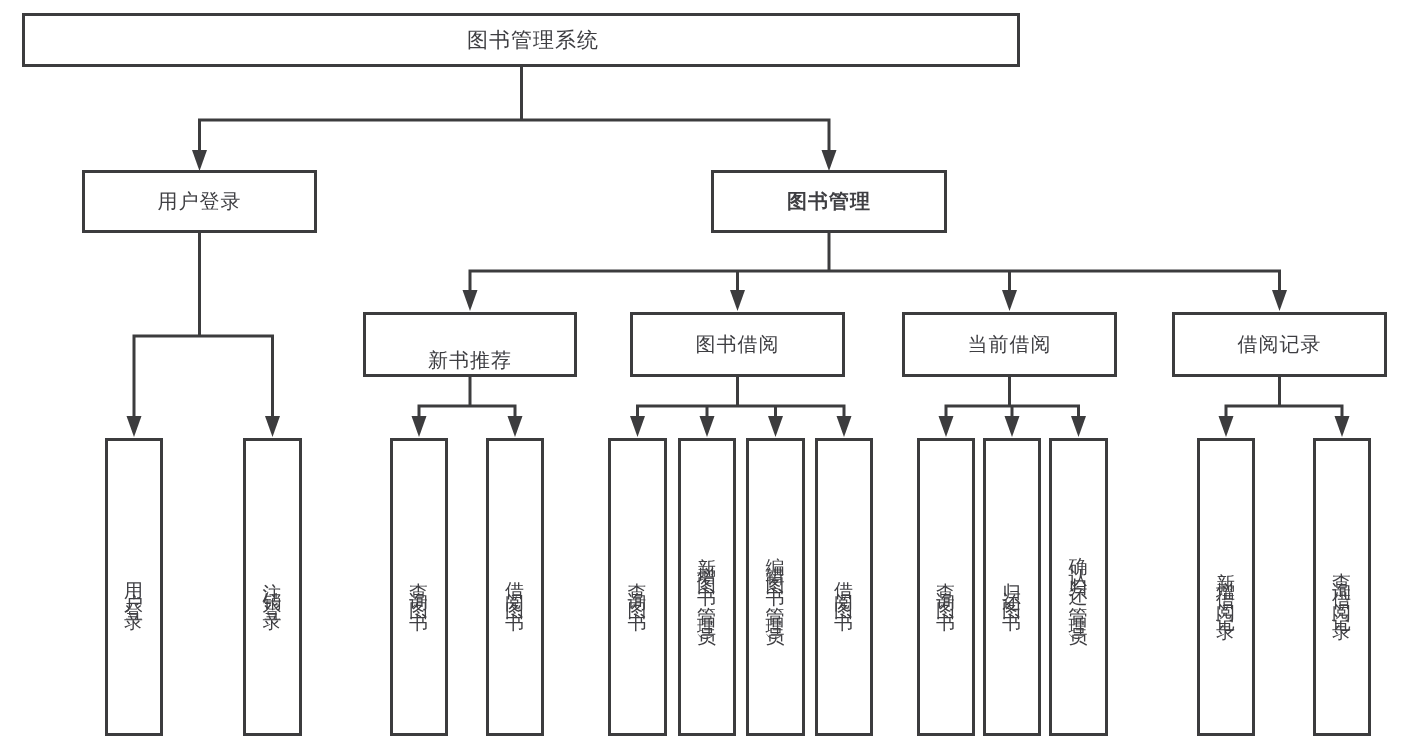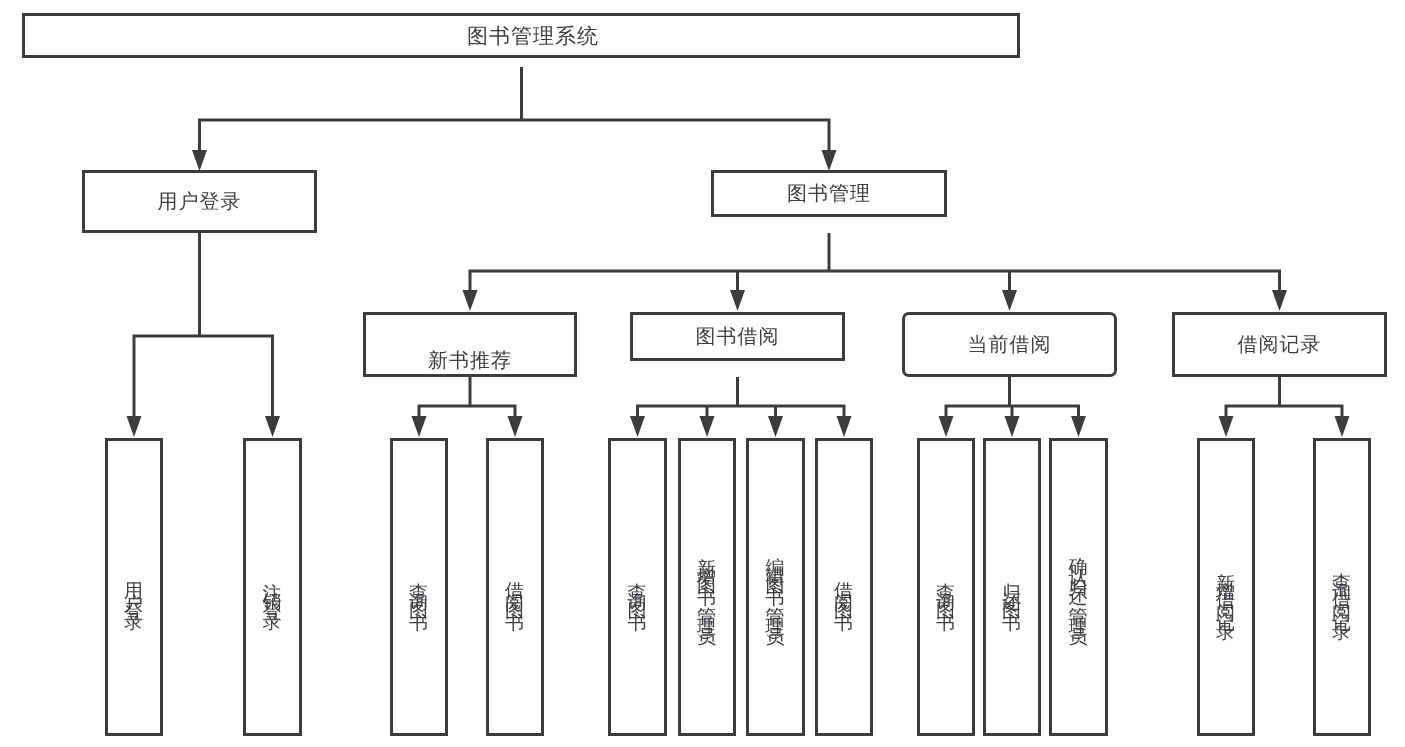--- a/index.html
+++ b/index.html
@@ -104,38 +104,38 @@
     <polygon points="938.5,416 953.5,416 946,437"></polygon>
     <polygon points="1004.5,416 1019.5,416 1012,437"></polygon>
     <polygon points="1071,416 1086,416 1078.5,437"></polygon>
 
     <path d="M1279.5 377 L1279.5 406"></path>
     <path d="M1226 418 L1226 406 L1342 406 L1342 418"></path>
     <polygon points="1218.5,416 1233.5,416 1226,437"></polygon>
     <polygon points="1334.5,416 1349.5,416 1342,437"></polygon>
   </svg>
 
-  <div class="node h-node root-node" style="left:22px;top:13px;width:998px;height:45px;padding-left:24px;">
+  <div class="node h-node root-node" style="left:22px;top:13px;width:998px;height:54px;padding-left:24px;">
     <span>图书管理系统</span>
   </div>
 
   <div class="node h-node branch-node" style="left:82px;top:170px;width:235px;height:63px;">
     <span>用户登录</span>
   </div>
-  <div class="node h-node branch-node" style="left:711px;top:170px;width:236px;height:47px;">
+  <div class="node h-node branch-node" style="left:711px;top:170px;width:236px;height:63px;font-weight:bold;">
     <span>图书管理</span>
   </div>
 
   <div class="node h-node branch-node" style="left:363px;top:312px;width:214px;height:65px;align-items:flex-end;">
     <span>新书推荐</span>
   </div>
-  <div class="node h-node branch-node" style="left:630px;top:312px;width:215px;height:49px;">
+  <div class="node h-node branch-node" style="left:630px;top:312px;width:215px;height:65px;">
     <span>图书借阅</span>
   </div>
-  <div class="node h-node branch-node" style="left:902px;top:312px;width:215px;height:65px;border-radius:7px;">
+  <div class="node h-node branch-node" style="left:902px;top:312px;width:215px;height:65px;">
     <span>当前借阅</span>
   </div>
   <div class="node h-node branch-node" style="left:1172px;top:312px;width:215px;height:65px;text-align:right;">
     <span>借阅记录</span>
   </div>
 
   <div class="node leaf-node" style="left:105px;top:438px;width:58px;height:298px;">
     <span>用户登录</span>
   </div>
   <div class="node leaf-node" style="left:243px;top:438px;width:59px;height:298px;">

